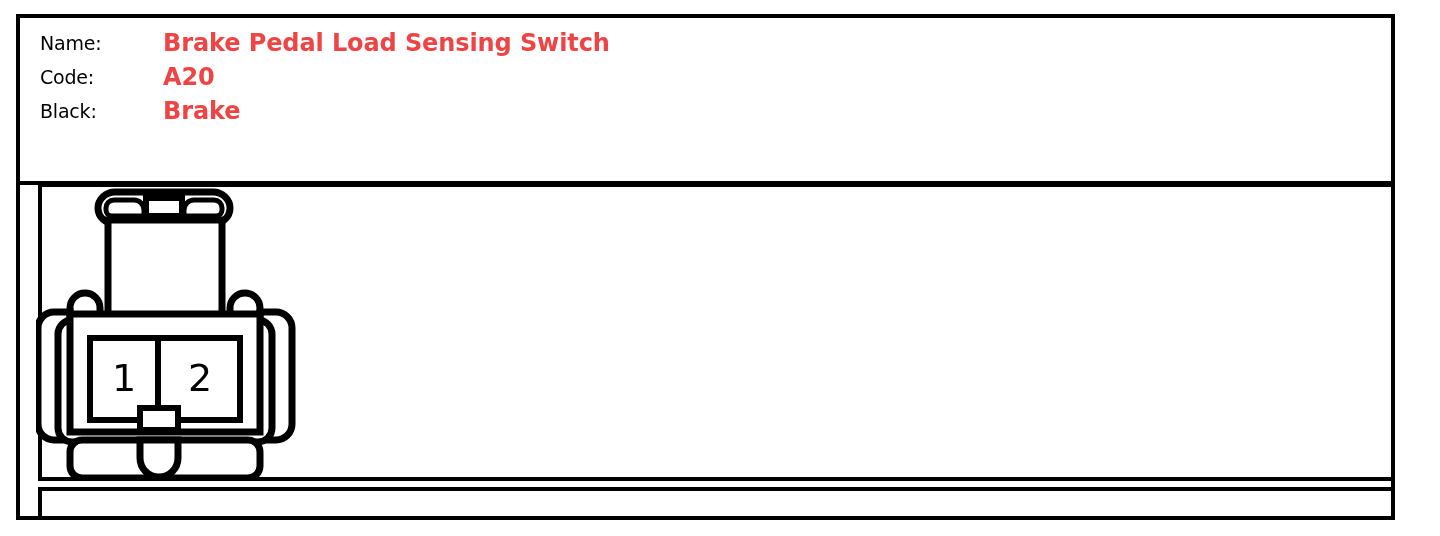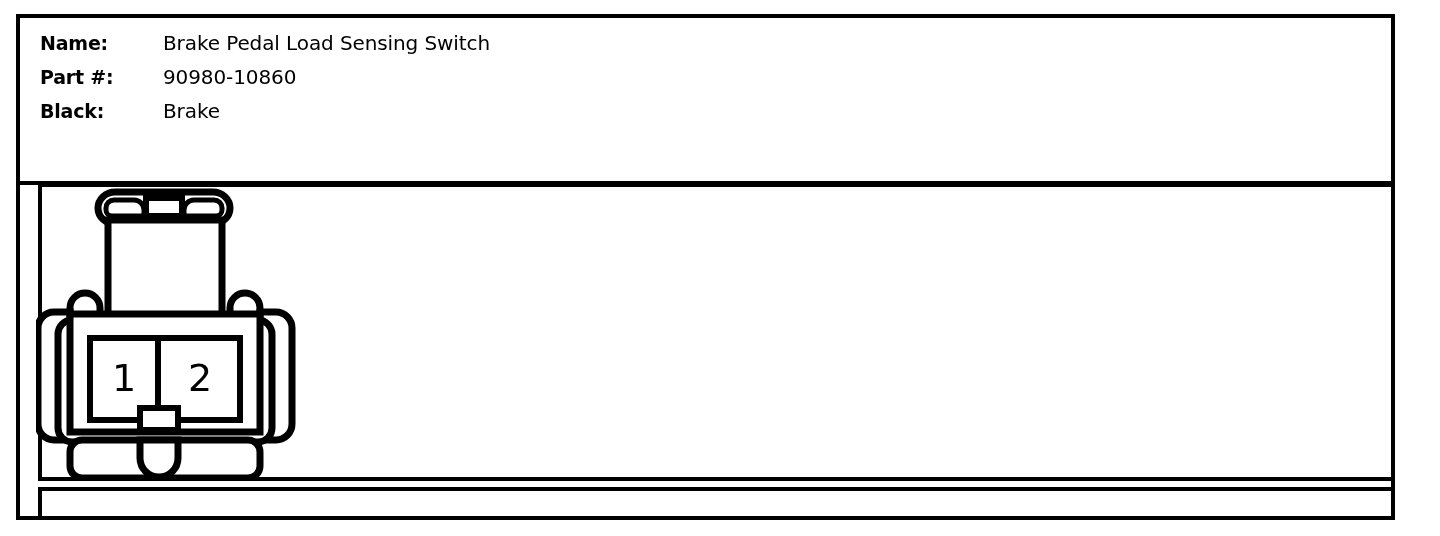--- a/index.html
+++ b/index.html
@@ -44,32 +44,32 @@
   .info-row {
     position: relative;
     height: 34px;
     line-height: 34px;
     white-space: nowrap;
   }
   .info-label {
     position: absolute;
     left: 0;
     top: 0;
-    font-weight: bold;
+    font-weight: normal;
     font-size: 19px;
     color: #000;
     letter-spacing: -0.2px;
   }
   .info-value {
     position: absolute;
     left: 123px;
     top: 0;
-    font-weight: normal;
-    font-size: 20px;
-    color: #000000;
+    font-weight: bold;
+    font-size: 24px;
+    color: #ef4444;
     letter-spacing: -0.1px;
   }
 
   
   .header-rule {
     position: absolute;
     left: 16px;
     top: 181px;
     width: 1379px;
     height: 4px;
@@ -124,25 +124,25 @@
 
   <div class="outer-frame"></div>
 
   <div class="info-block">
 
     <div class="info-row">
       <span class="info-label">Name:</span>
       <span class="info-value">Brake Pedal Load Sensing Switch</span>
     </div>
 
+    <div class="info-row">
+      <span class="info-label">Code:</span>
+      <span class="info-value">A20</span>
+    </div>
 
-    <div class="info-row">
-      <span class="info-label">Part #:</span>
-      <span class="info-value">90980-10860</span>
-    </div>
 
     <div class="info-row">
       <span class="info-label">Black:</span>
       <span class="info-value">Brake</span>
     </div>
 
   </div>
 
   <div class="header-rule"></div>
 

